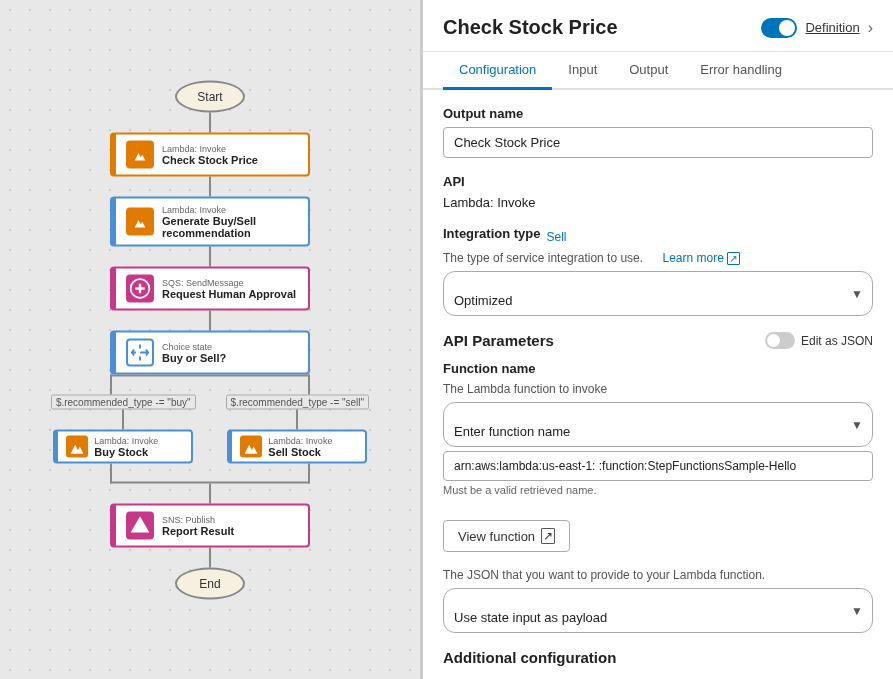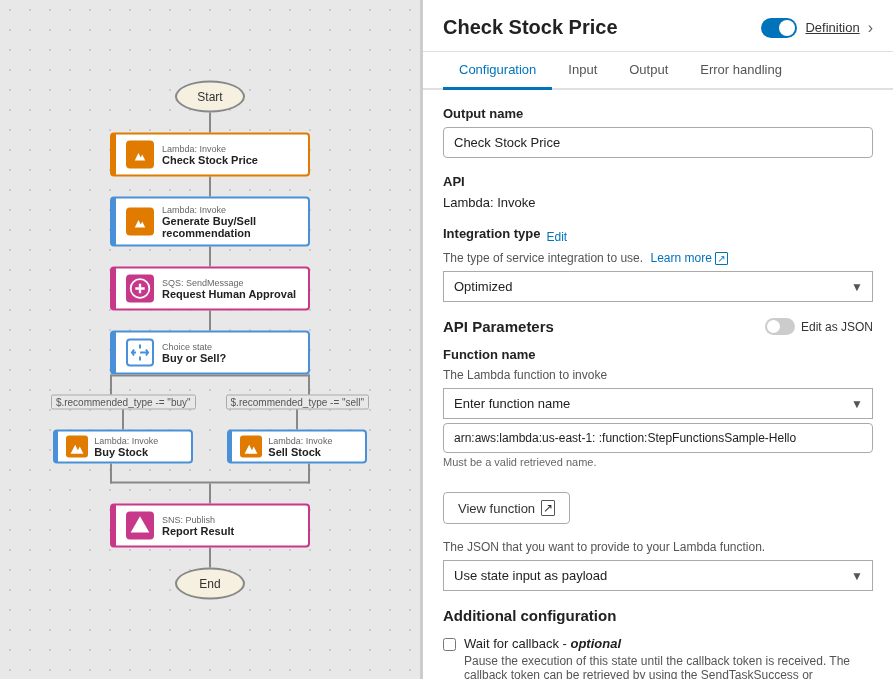--- a/index.html
+++ b/index.html
@@ -349,23 +349,23 @@
       cursor: pointer;
     }
 
     .select-wrapper {
       position: relative;
       width: 100%;
     }
 
     .select-input {
       width: 100%;
-      padding: 7px 30px 7px 10px;
+      padding: 21px 30px 7px 10px;
       border: 1px solid #aaa;
-      border-radius: 0;
+      border-radius: 12px;
       font-size: 13px;
       color: #222;
       background: white;
       appearance: none;
       cursor: pointer;
     }
 
     .select-arrow {
       position: absolute;
       right: 10px;
@@ -665,26 +665,26 @@
     <div class="field-group">
       <div class="field-label">API</div>
       <div class="api-value">Lambda: Invoke</div>
     </div>
 
     
     <div class="field-group">
       <div class="section-row">
         <div style="display:flex;align-items:center;gap:6px;">
           <span class="field-label">Integration type</span>
-          <span class="info-link">Edit</span>
+          <span class="info-link">Sell</span>
         </div>
       </div>
       <div style="font-size:12px;color:#555;margin-bottom:6px;">
         <span>The type of service integration to use.</span>
-        <span style="margin-left:4px;"><a class="learn-more"><span>Learn more</span> <span style="font-size:10px;color:#0073bb;border:1.5px solid #0073bb;padding:0 1px;border-radius:1px;">↗</span></a></span>
+        <span style="margin-left:16px;"><a class="learn-more"><span>Learn more</span> <span style="font-size:10px;color:#0073bb;border:1.5px solid #0073bb;padding:0 1px;border-radius:1px;">↗</span></a></span>
       </div>
       <div class="select-wrapper">
         <select class="select-input">
           <option>Optimized</option>
         </select>
         <span class="select-arrow">▼</span>
       </div>
     </div>
 
     

